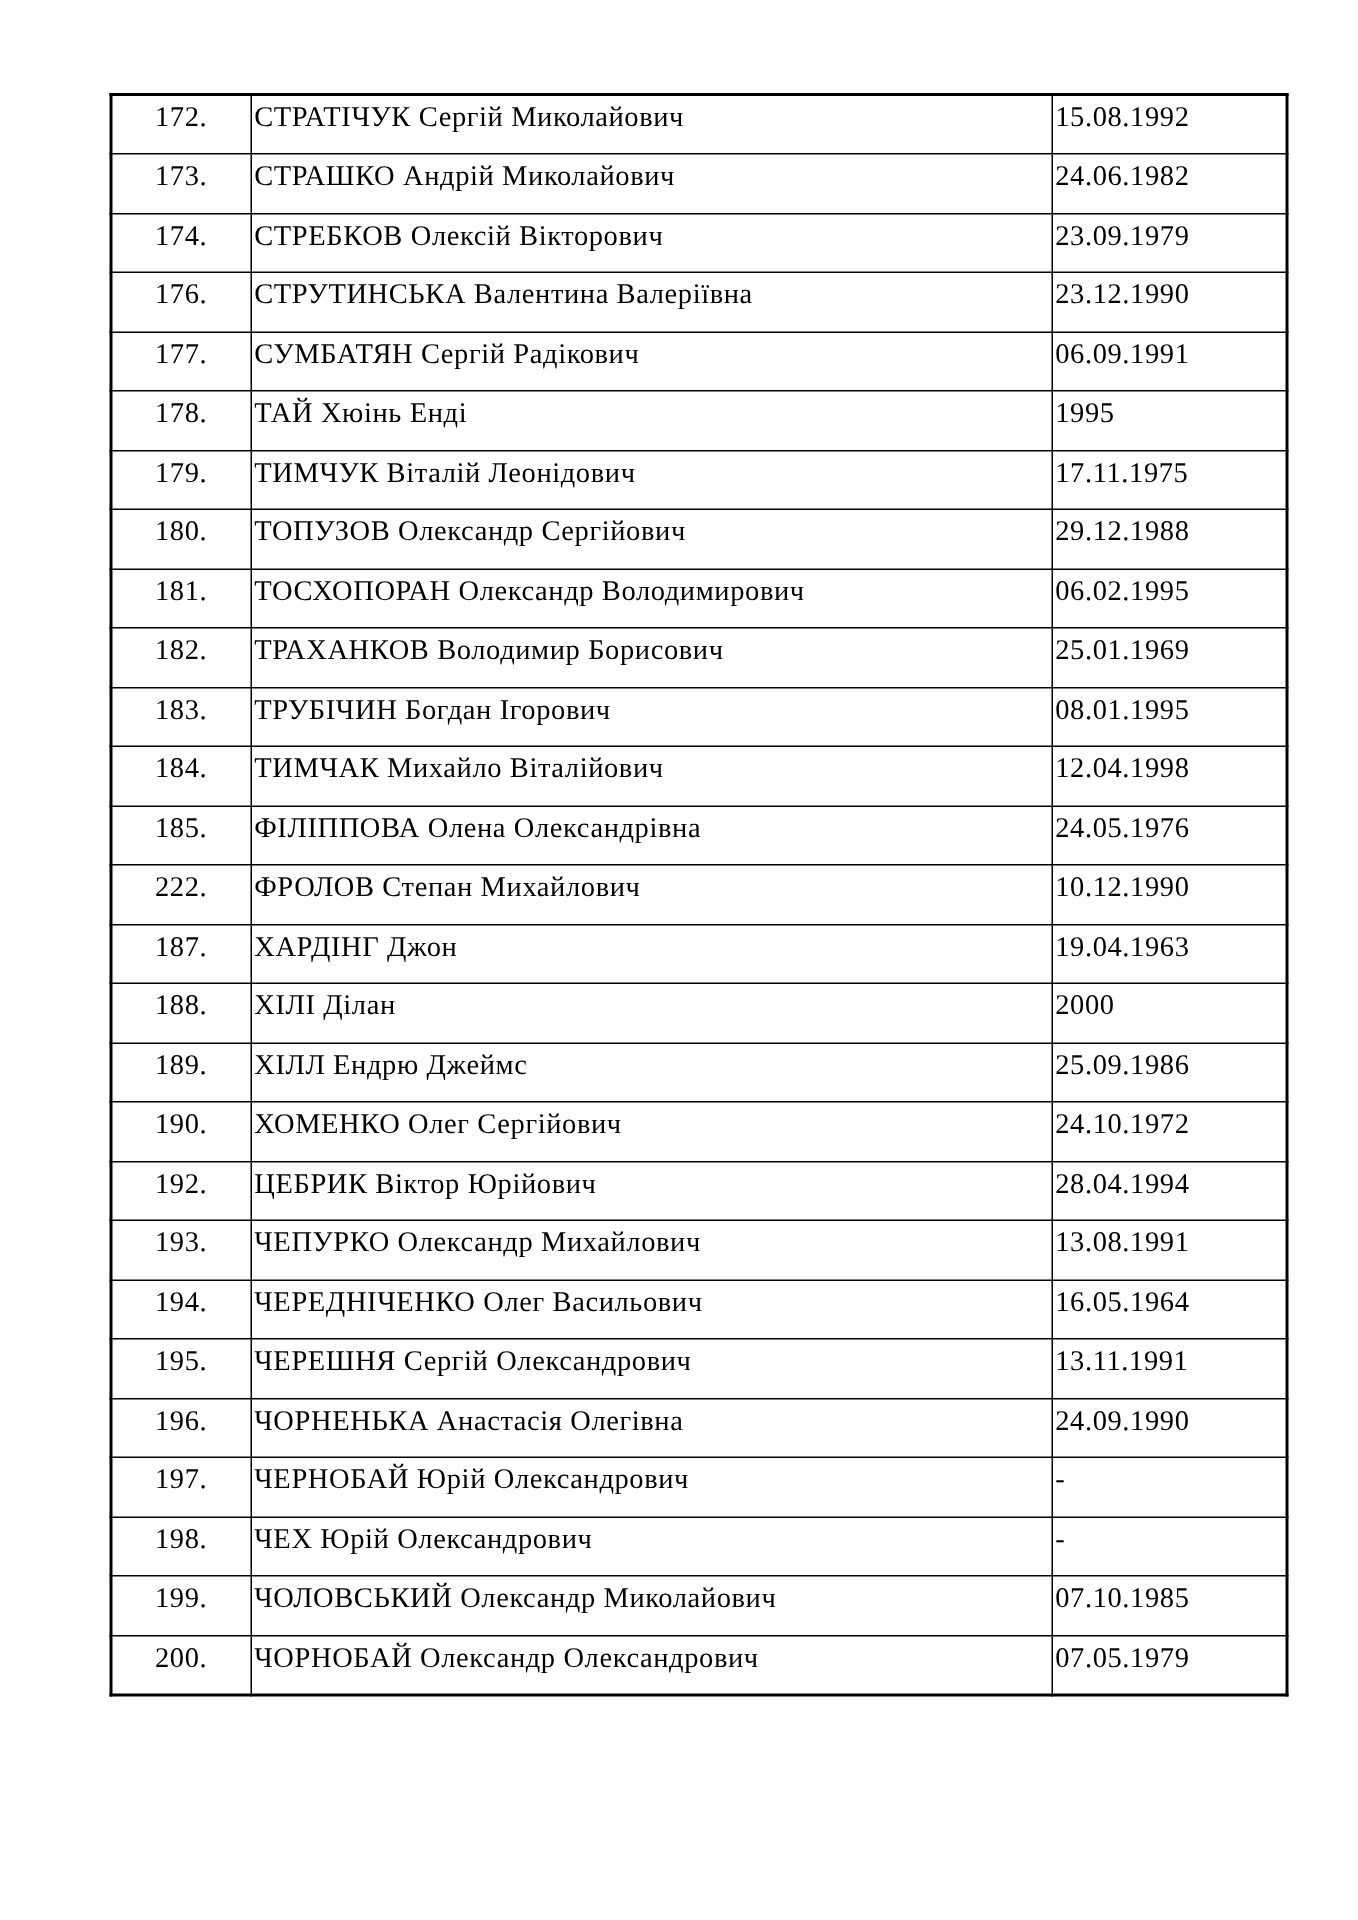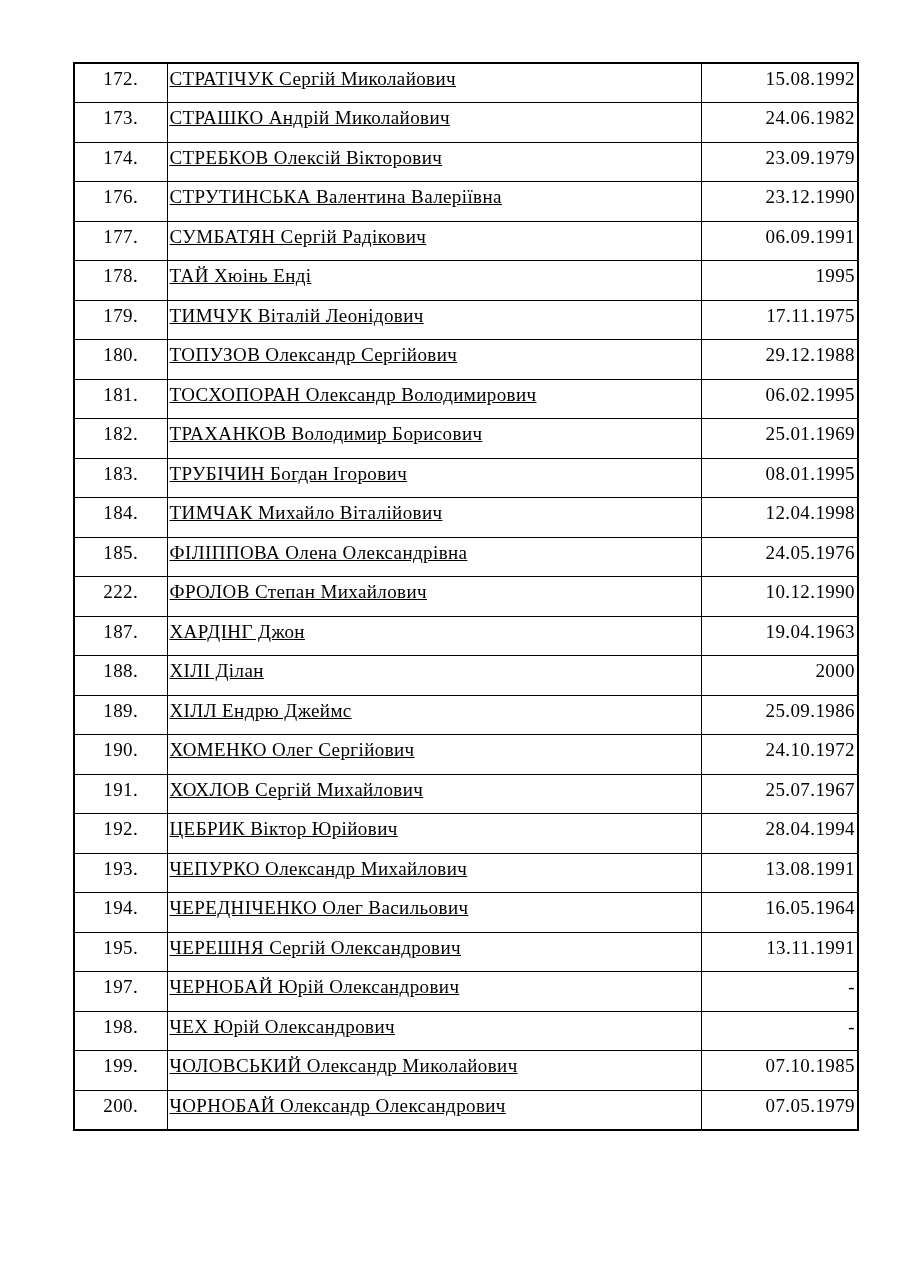--- a/index.html
+++ b/index.html
@@ -34,22 +34,22 @@
     height: 39.5px;
     vertical-align: top;
     padding: 4px 2px 0 2px;
     font-size: 19px;
     line-height: 1.15;
     letter-spacing: 0.4px;
     white-space: nowrap;
     overflow: hidden;
   }
   td.col-num  { text-align: center; }
-  td.col-name { text-align: left; padding-left: 10px; text-decoration: underline; }
-  td.col-date { text-align: right; }
+  td.col-name { text-align: left; padding-left: 10px; }
+  td.col-date { text-align: left; }
 </style>
 </head>
 <body>
 
 <div class="page">
   <table class="persons">
     <colgroup>
       <col class="c1">
       <col class="c2">
       <col class="c3">
@@ -157,25 +157,20 @@
     <td class="col-name">ХІЛЛ Ендрю Джеймс</td>
     <td class="col-date">25.09.1986</td>
   </tr>
 
   <tr>
     <td class="col-num">190.</td>
     <td class="col-name">ХОМЕНКО Олег Сергійович</td>
     <td class="col-date">24.10.1972</td>
   </tr>
 
-  <tr>
-    <td class="col-num">191.</td>
-    <td class="col-name">ХОХЛОВ Сергій Михайлович</td>
-    <td class="col-date">25.07.1967</td>
-  </tr>
 
   <tr>
     <td class="col-num">192.</td>
     <td class="col-name">ЦЕБРИК Віктор Юрійович</td>
     <td class="col-date">28.04.1994</td>
   </tr>
 
   <tr>
     <td class="col-num">193.</td>
     <td class="col-name">ЧЕПУРКО Олександр Михайлович</td>
@@ -187,20 +182,25 @@
     <td class="col-name">ЧЕРЕДНІЧЕНКО Олег Васильович</td>
     <td class="col-date">16.05.1964</td>
   </tr>
 
   <tr>
     <td class="col-num">195.</td>
     <td class="col-name">ЧЕРЕШНЯ Сергій Олександрович</td>
     <td class="col-date">13.11.1991</td>
   </tr>
 
+  <tr>
+    <td class="col-num">196.</td>
+    <td class="col-name">ЧОРНЕНЬКА Анастасія Олегівна</td>
+    <td class="col-date">24.09.1990</td>
+  </tr>
 
   <tr>
     <td class="col-num">197.</td>
     <td class="col-name">ЧЕРНОБАЙ Юрій Олександрович</td>
     <td class="col-date">-</td>
   </tr>
 
   <tr>
     <td class="col-num">198.</td>
     <td class="col-name">ЧЕХ Юрій Олександрович</td>

